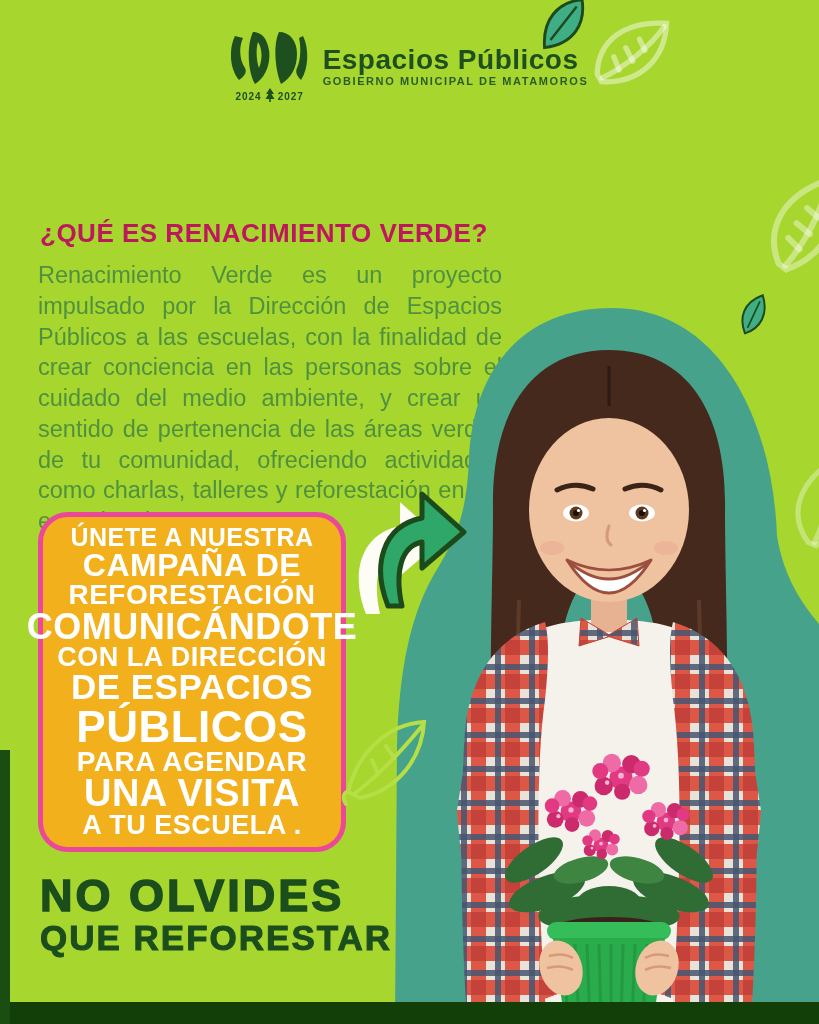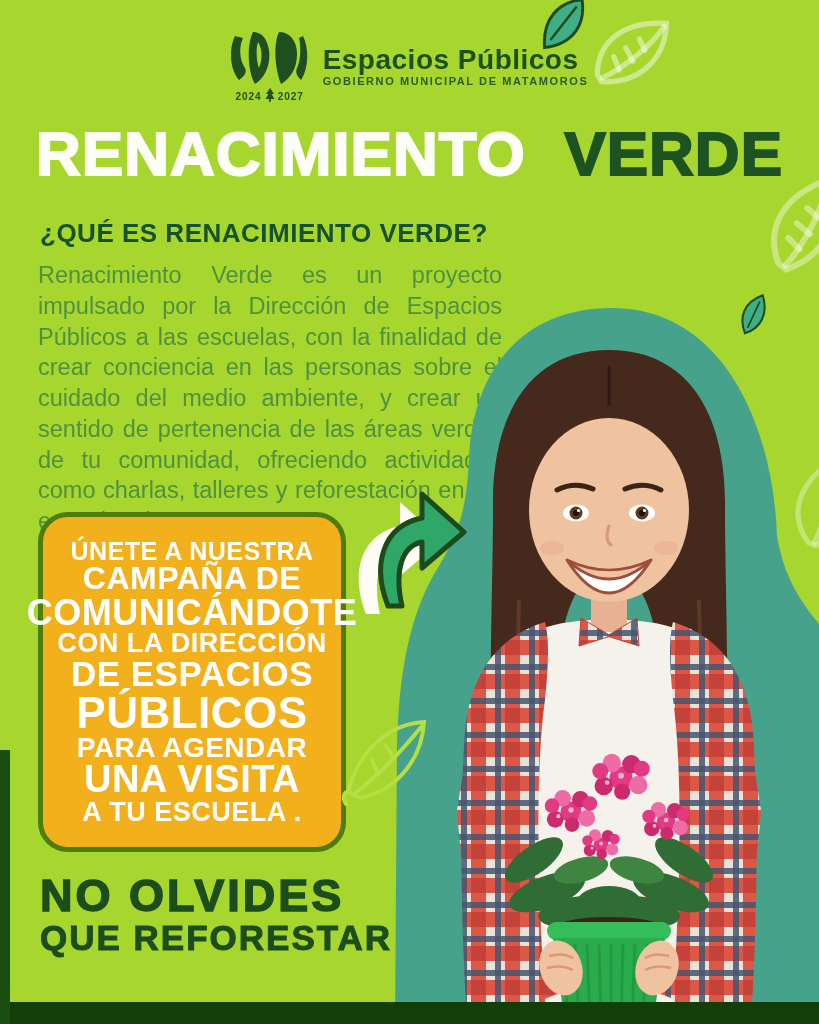--- a/index.html
+++ b/index.html
@@ -27,30 +27,30 @@
   .title {
     position:absolute; top:118px; left:36px; width:747px;
     display:flex; justify-content:space-between; align-items:baseline;
     font-weight:bold; font-size:62px; letter-spacing:1px; white-space:nowrap;
   }
   .title-white { color:#fdfdf7; -webkit-text-stroke:2px #fdfdf7; }
   .title-dark  { color:#1d5221; -webkit-text-stroke:2px #1d5221; }
   
   .about-heading {
     position:absolute; top:218px; left:40px;
-    color:#14532d; font-size:26px; font-weight:bold; letter-spacing:0.5px;
+    color:#be185d; font-size:26px; font-weight:bold; letter-spacing:0.5px;
   }
   .about-body {
     position:absolute; top:260px; left:38px; width:464px;
     color:#509140; font-size:23.5px; line-height:1.31; text-align:justify;
   }
   
   .cta-box {
     position:absolute; top:512px; left:38px; width:308px; height:340px;
-    background:#f2b01d; border:5px solid #4d7c0f; border-radius:30px;
+    background:#f2b01d; border:5px solid #ec4899; border-radius:30px;
     display:flex; flex-direction:column; justify-content:center; align-items:center;
     padding:12px 8px; color:#ffffff; font-weight:bold; text-align:center;
     line-height:0.98; letter-spacing:0.5px; white-space:nowrap;
   }
   .cta-l0 { font-size:25px; }  .cta-l1 { font-size:32px; }
   .cta-l2 { font-size:28px; }  .cta-l3 { font-size:36px; }
   .cta-l4 { font-size:27px; }  .cta-l5 { font-size:35px; }
   .cta-l6 { font-size:44px; }  .cta-l7 { font-size:28px; }
   .cta-l8 { font-size:38px; }  .cta-l9 { font-size:27px; }
   
@@ -118,24 +118,20 @@
         </svg>
         <span>2027</span>
       </div>
     </div>
     <div class="dept">
       <div class="dept-l2">Espacios Públicos</div>
       <div class="dept-l3">GOBIERNO MUNICIPAL DE MATAMOROS</div>
     </div>
   </div>
 
-  <div class="title">
-    <span class="title-white">RENACIMIENTO</span>
-    <span class="title-dark">VERDE</span>
-  </div>
 
   <div class="about-heading">¿QUÉ ES RENACIMIENTO VERDE?</div>
   <div class="about-body">Renacimiento Verde es un proyecto impulsado por la Dirección de Espacios Públicos a las escuelas, con la finalidad de crear conciencia en las personas sobre el cuidado del medio ambiente, y crear un sentido de pertenencia de las áreas verdes de tu comunidad, ofreciendo actividades como charlas, talleres y reforestación en las escuelas de Matamoros.</div>
 
   <svg class="abs photo-svg" width="450" height="724" viewBox="0 0 450 724">
     <defs>
       <pattern id="plaid" width="34" height="34" patternUnits="userSpaceOnUse">
         <rect width="34" height="34" fill="#e9e2d8"></rect>
         <rect width="34" height="15" fill="#dd5747"></rect>
         <rect width="15" height="34" fill="#dd5747"></rect>
@@ -233,20 +229,21 @@
   </svg>
 
   <svg class="abs arrow-svg" width="132" height="150" viewBox="0 0 132 150">
     <path d="M52,140 C36,100 46,60 86,52 L86,28 L128,66 L86,102 L86,76 C66,80 58,104 66,140 Z" transform="translate(-22,8)" fill="#fdfdf6"></path>
     <path d="M52,140 C36,100 46,60 86,52 L86,28 L128,66 L86,102 L86,76 C66,80 58,104 66,140 Z" fill="#2fa768" stroke="#1c4a1a" stroke-width="5" stroke-linejoin="round"></path>
   </svg>
 
   <div class="cta-box">
     <div class="cta-l0">ÚNETE A NUESTRA</div>
     <div class="cta-l1">CAMPAÑA DE</div>
+    <div class="cta-l2">REFORESTACIÓN</div>
     <div class="cta-l3">COMUNICÁNDOTE</div>
     <div class="cta-l4">CON  LA DIRECCIÓN</div>
     <div class="cta-l5">DE ESPACIOS</div>
     <div class="cta-l6">PÚBLICOS</div>
     <div class="cta-l7">PARA AGENDAR</div>
     <div class="cta-l8">UNA VISITA</div>
     <div class="cta-l9">A TU ESCUELA .</div>
   </div>
 
   <svg class="abs doodle-svg" width="96" height="100" viewBox="0 0 96 100">

